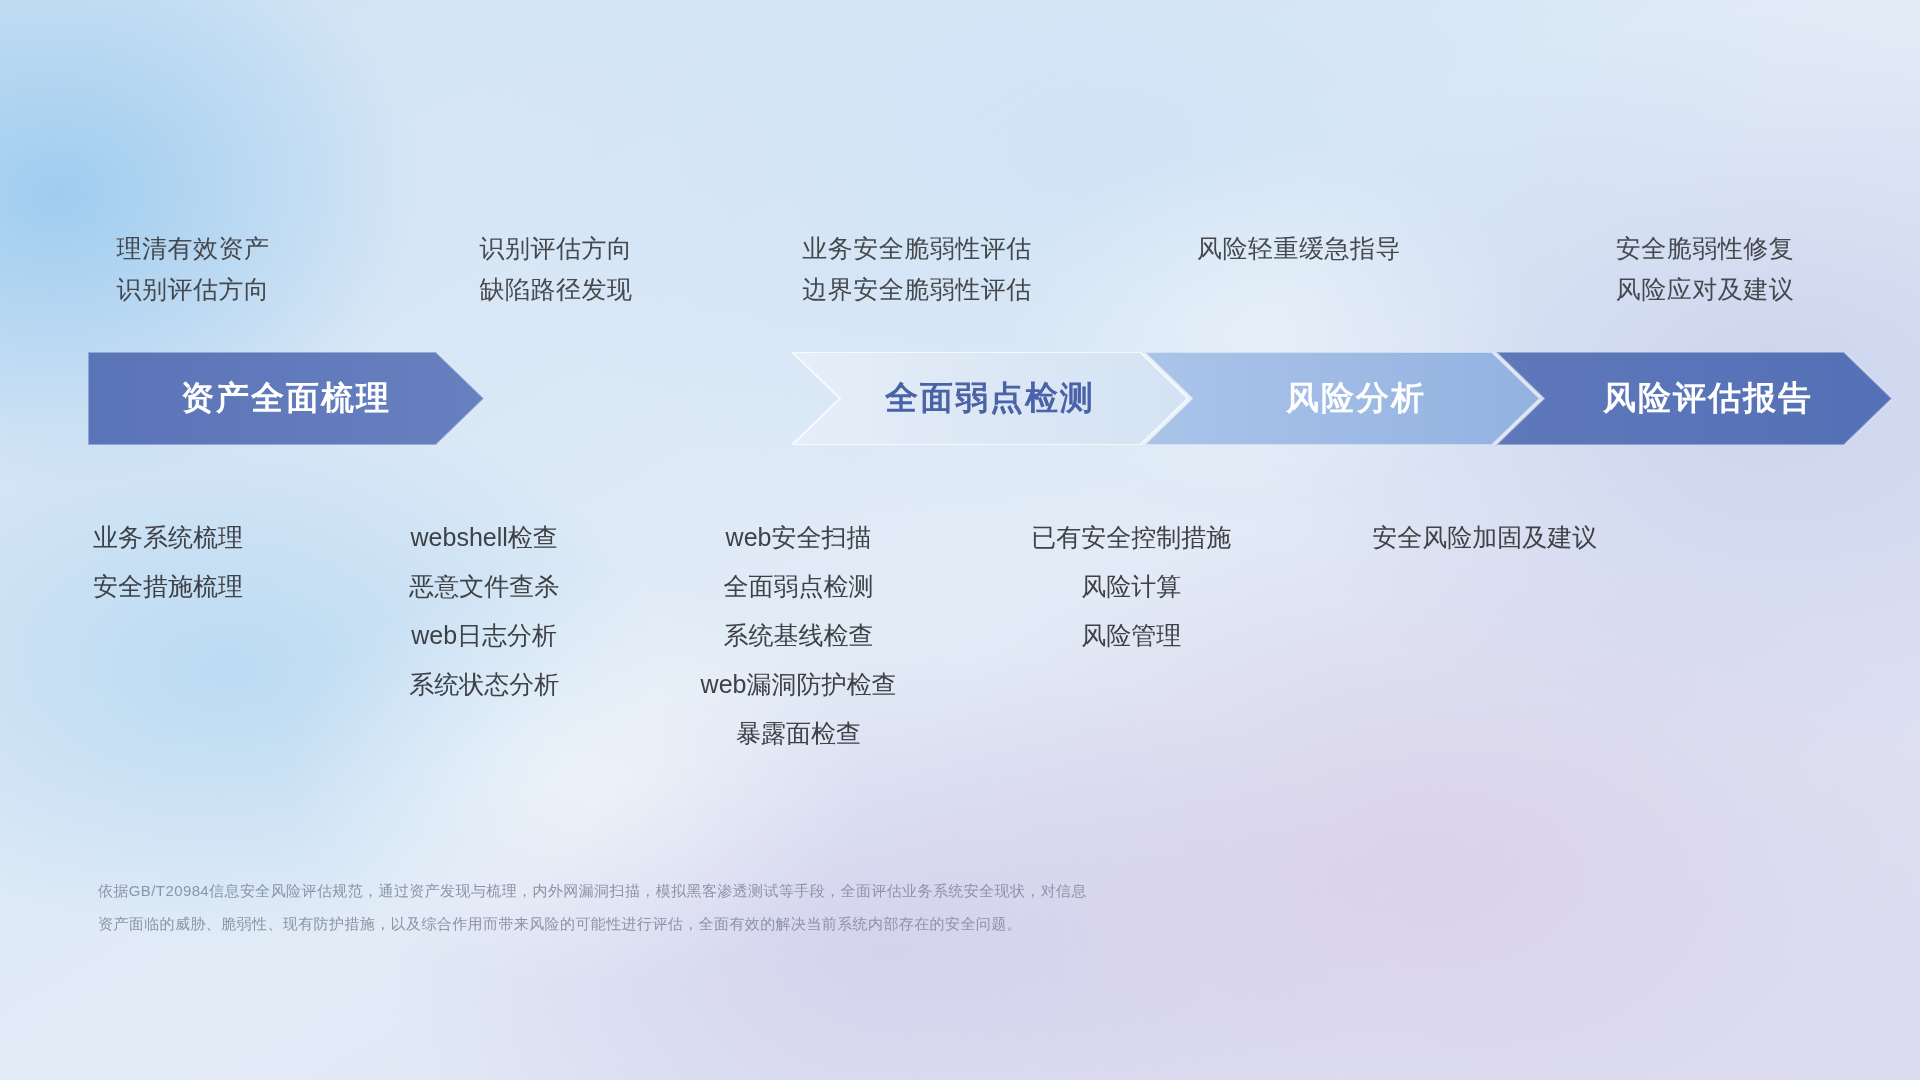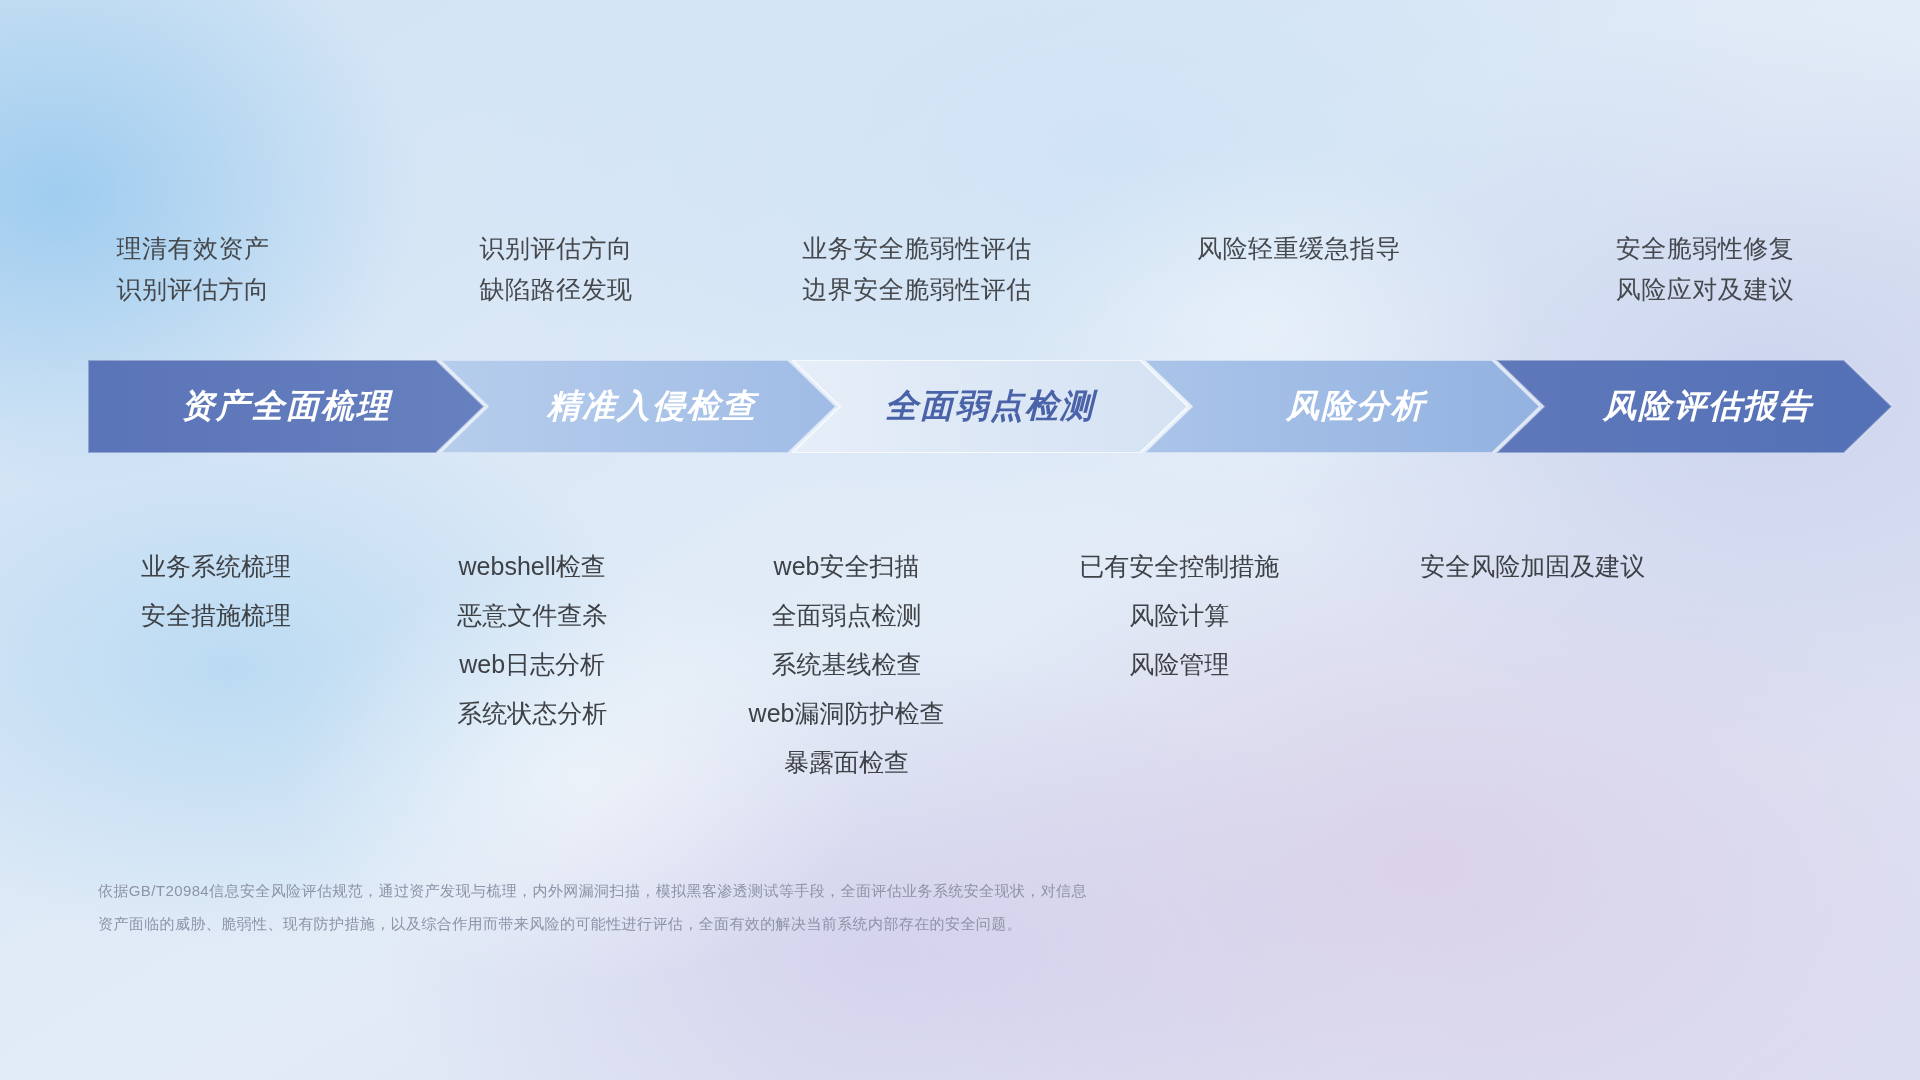--- a/index.html
+++ b/index.html
@@ -46,38 +46,38 @@
   .top-row .item {
     font-size:25px;
     color:#45484d;
     line-height:41px;
     letter-spacing:0.5px;
     white-space:nowrap;
   }
 
   
   .banner {
-    position:absolute; left:88px; top:360px;
-    width:1762px; height:93px;font-style:italic;
+    position:absolute; left:88px; top:352px;
+    width:1762px; height:93px;
   }
   .seg {
     position:absolute; top:0; height:93px;
     display:flex; align-items:center; justify-content:center;
   }
   .seg .label {
     font-size:33px; font-weight:bold; letter-spacing:2px;
     position:relative; z-index:3;
     white-space:nowrap;
   }
   .seg svg { position:absolute; left:0; top:0; }
 
   
   .bottom-row {
-    position:absolute; left:0; top:542px; width:1672px;
-    display:flex; align-items:flex-start;margin-left:48px;
+    position:absolute; left:0; top:513px; width:1672px;
+    display:flex; align-items:flex-start;
   }
   .bottom-row .item {
     font-size:25px;
     color:#3e4146;
     line-height:49px;
     white-space:nowrap;
   }
   .item b { font-weight:normal; }
 
   
@@ -126,33 +126,20 @@
               <stop offset="0" stop-color="#5a74b8"></stop>
                 <stop offset="1" stop-color="#6780bf"></stop>
             </linearGradient>
           </defs>
           <path d="M0,0 L348,0 L396,46.5 L348,93 L0,93 Z" fill="url(#g1)"></path>
           <path d="M0,0 L348,0 L396,46.5 L348,93 L0,93 Z" fill="none" stroke="rgba(255,255,255,0.35)" stroke-width="2"></path>
         </svg>
         <span class="label" style="color:#ffffff;">资产全面梳理</span>
       </div>
 
-      <div class="seg" id="seg2" style="left:352px; width:396px;">
-        <svg width="396" height="93" viewBox="0 0 396 93">
-          <defs>
-            <linearGradient id="g2" x1="0" y1="0" x2="1" y2="0">
-              <stop offset="0" stop-color="#b6cdec"></stop>
-                <stop offset="1" stop-color="#a0bce6"></stop>
-            </linearGradient>
-          </defs>
-          <path d="M0,0 L348,0 L396,46.5 L348,93 L0,93 L48,46.5 Z" fill="url(#g2)"></path>
-          <path d="M0,0 L348,0 L396,46.5 L348,93 L0,93 L48,46.5 Z" fill="none" stroke="rgba(255,255,255,0.45)" stroke-width="2"></path>
-        </svg>
-        <span class="label" style="color:#ffffff; margin-left:28px;">精准入侵检查</span>
-      </div>
 
       <div class="seg" id="seg3" style="left:704px; width:396px;">
         <svg width="396" height="93" viewBox="0 0 396 93">
           <defs>
             <linearGradient id="g3" x1="0" y1="0" x2="1" y2="0">
               <stop offset="0" stop-color="#e6eef8"></stop>
                 <stop offset="1" stop-color="#d4e2f3"></stop>
             </linearGradient>
           </defs>
           <path d="M0,0 L348,0 L396,46.5 L348,93 L0,93 L48,46.5 Z" fill="url(#g3)"></path>

